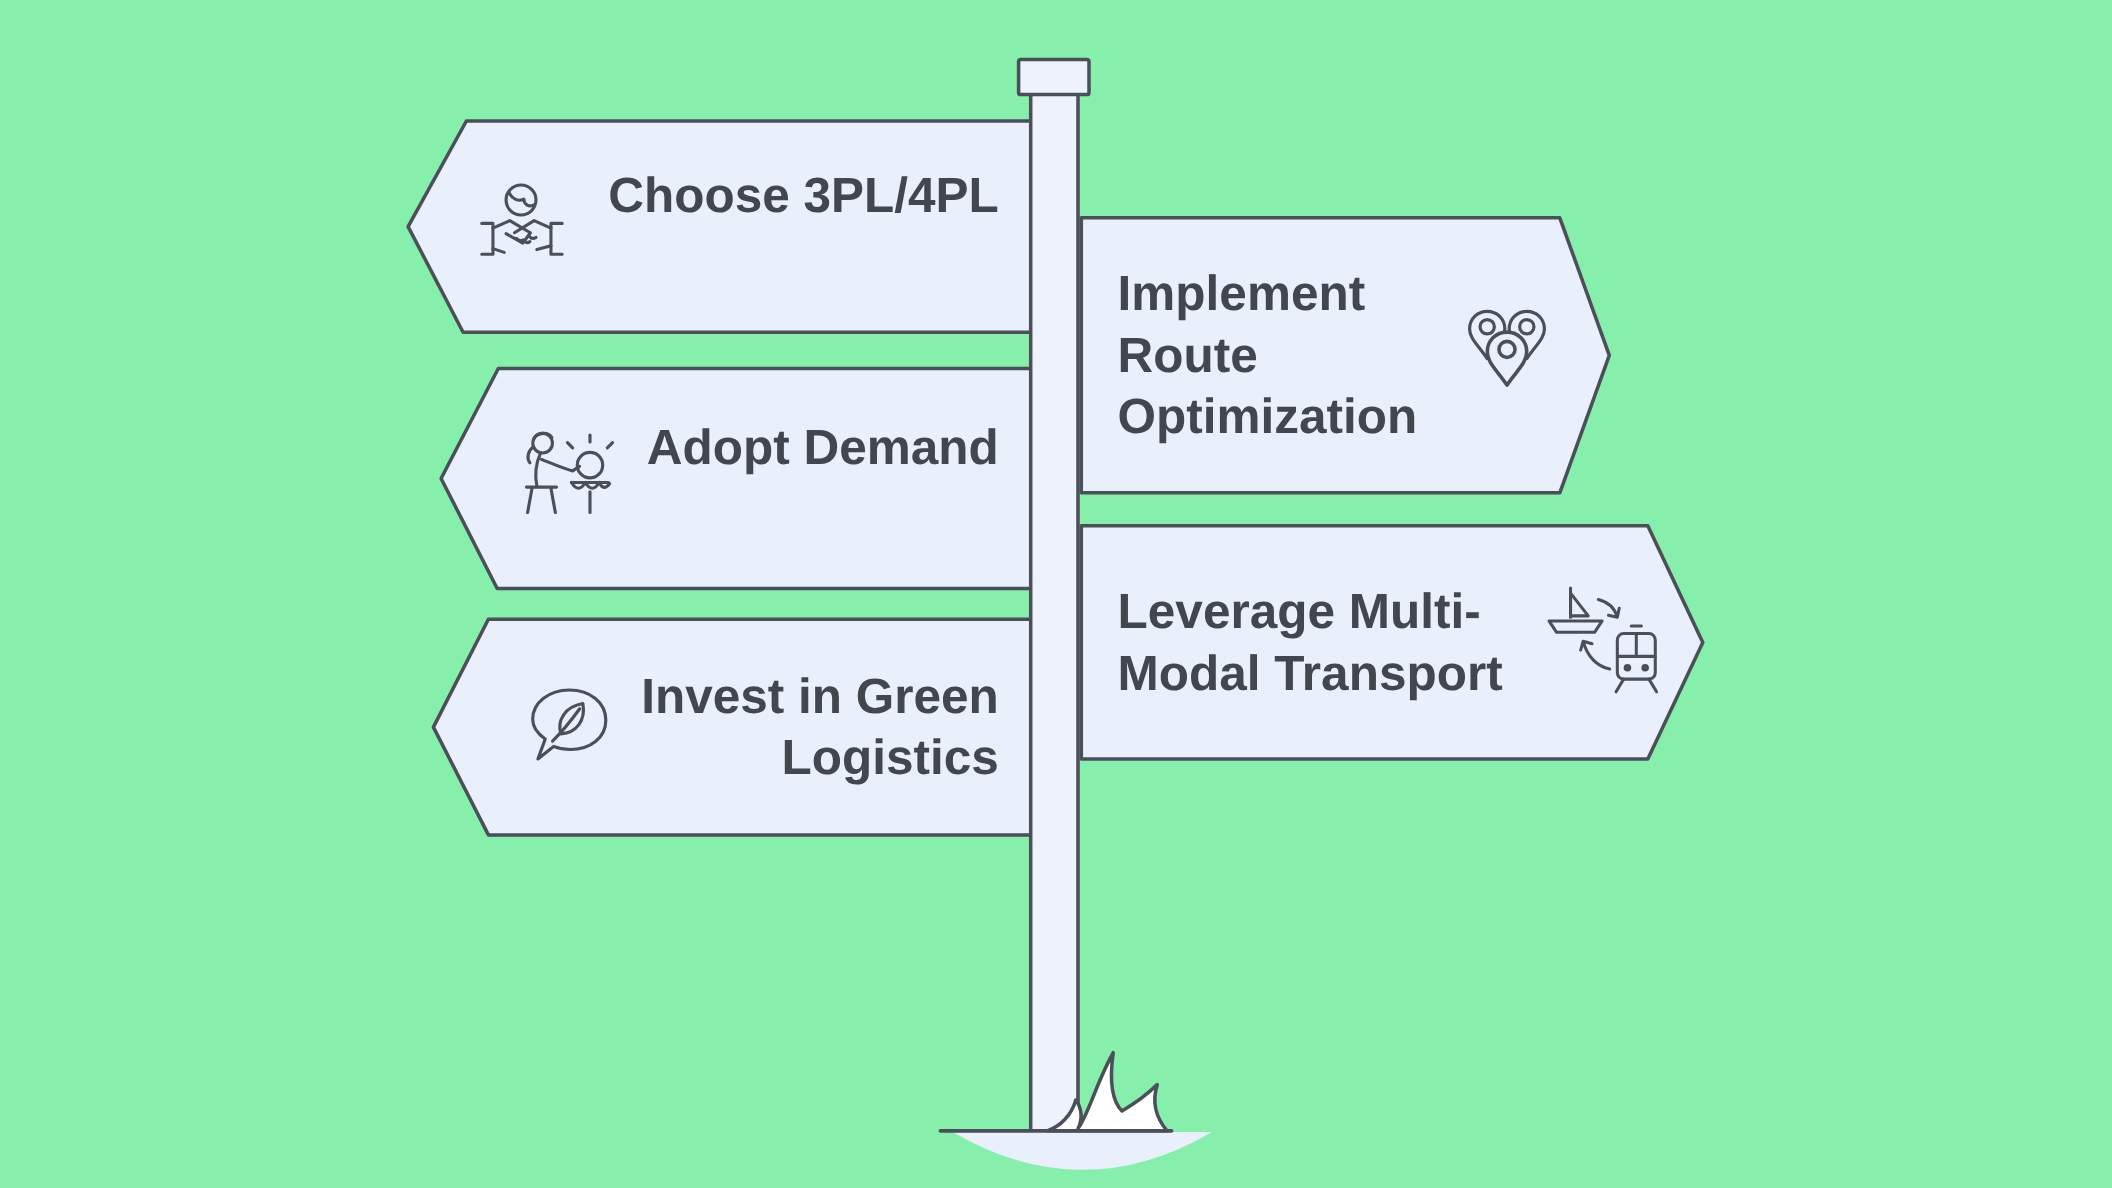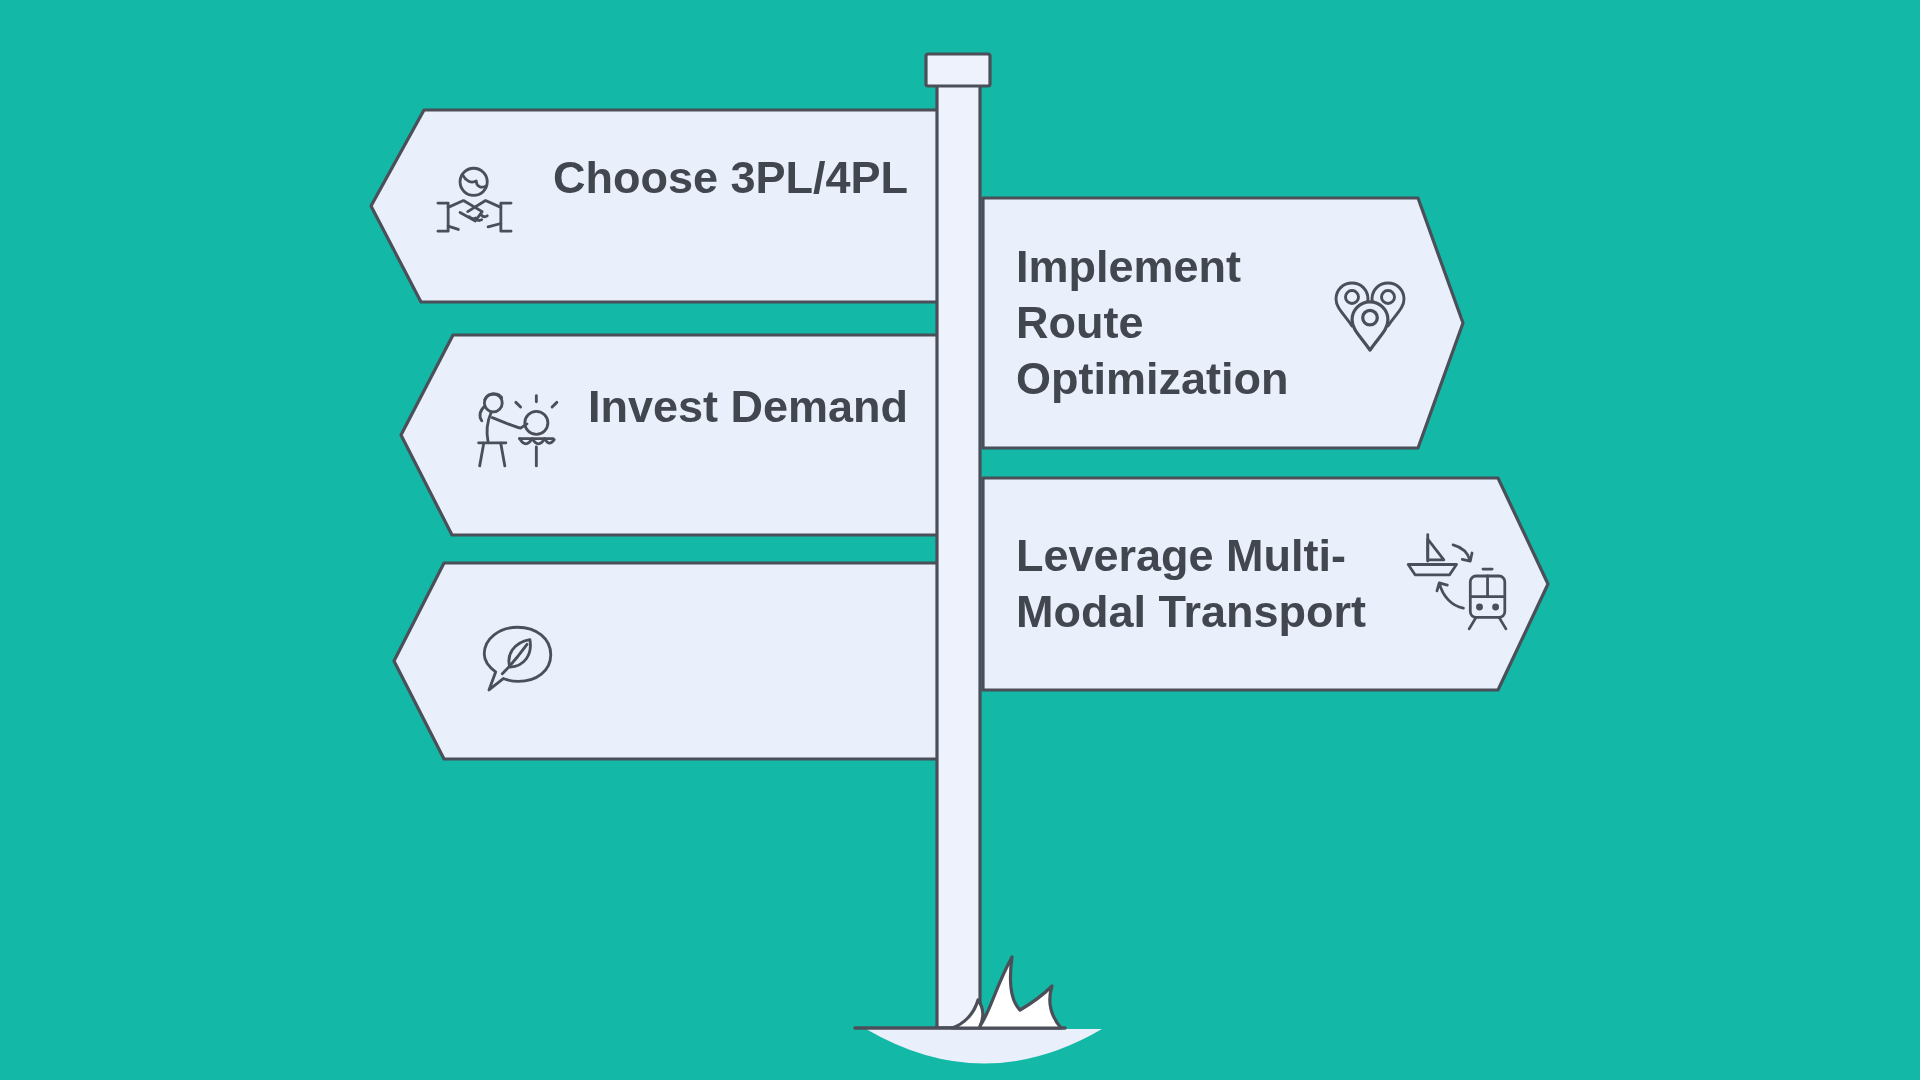--- a/index.html
+++ b/index.html
@@ -1,18 +1,18 @@
 <!DOCTYPE html>
 <html><head>
 <meta charset="utf-8">
 <title>Signpost Diagram</title>
 <style>
   html,body{margin:0;padding:0;background:#ffffff;}
   .canvas{
-    position:relative;width:1920px;height:1080px;background:#14b8a6;
+    position:relative;width:1920px;height:1080px;background:#86efac;
     overflow:hidden;font-family:"Liberation Sans",sans-serif;
   }
   .diagram-svg{position:absolute;left:0;top:0;}
   .sign-label{
     position:absolute;
     font-weight:700;font-size:45px;line-height:56px;color:#42464e;
     letter-spacing:0px;white-space:nowrap;
   }
   .sign-label span{display:block;}
   .align-right{text-align:right;}
@@ -109,23 +109,27 @@
       <path d="M67 76 L61 86 M87 76 L93 86"></path>
       <path d="M56 68 C46 66 38 58 35 46 M35 46 L33 53 M35 46 L42 48"></path>
     </g>
   </svg>
 
   <div class="sign-label align-right label-1">
     <span>Choose 3PL/4PL</span>
   </div>
 
   <div class="sign-label align-right label-2">
-    <span>Invest Demand</span>
+    <span>Adopt Demand</span>
   </div>
 
+  <div class="sign-label align-right label-3">
+    <span>Invest in Green</span>
+    <span>Logistics</span>
+  </div>
 
   <div class="sign-label align-left label-4">
     <span>Implement</span>
     <span>Route</span>
     <span>Optimization</span>
   </div>
 
   <div class="sign-label align-left label-5">
     <span>Leverage Multi-</span>
     <span>Modal Transport</span>

